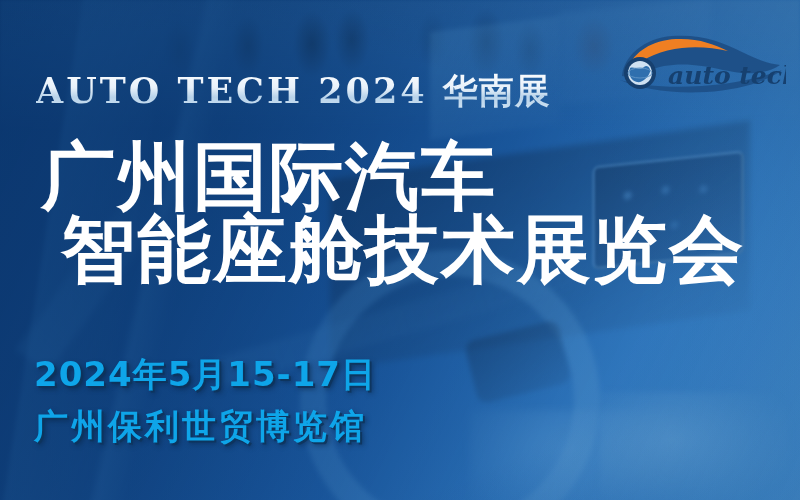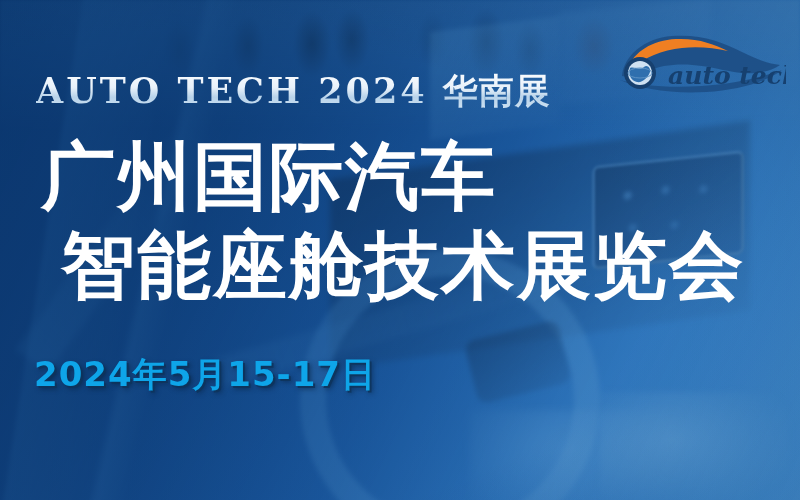--- a/index.html
+++ b/index.html
@@ -169,21 +169,21 @@
     font-weight:bold;
     letter-spacing:2px;
     font-family:"DejaVu Sans","Liberation Sans",sans-serif;
     text-shadow:
        3px 3px 0 #123f६b,
        4px 4px 0 rgba(12,48,84,.92),
        6px 6px 7px rgba(6,28,54,.60);
     white-space:nowrap;
   }
   .headline .l1{display:block;padding-left:6px;}
-  .headline .l2{display:block;padding-left:26px;margin-top:16px;}
+  .headline .l2{display:block;padding-left:26px;}
 
   .date,.venue{
     position:absolute;left:34px;
     color:#0ea5e9;font-weight:bold;
     font-family:"DejaVu Sans","Liberation Sans",sans-serif;
     text-shadow:2px 2px 0 rgba(14,52,90,.85),3px 3px 5px rgba(6,28,54,.55);
     white-space:nowrap;
   }
   .date{top:352px;font-size:34px;letter-spacing:1px;}
   .venue{top:404px;font-size:34px;letter-spacing:3px;}
@@ -235,15 +235,16 @@
       <span>AUTO TECH 2024</span>
       <span class="cn">华南展</span>
     </div>
 
     <div class="headline">
       <span class="l1">广州国际汽车</span>
       <span class="l2">智能座舱技术展览会</span>
     </div>
 
     <div class="date">2024年5月15-17日</div>
+    <div class="venue">广州保利世贸博览馆</div>
 
   </div>
 </div>
 
 </body></html>

